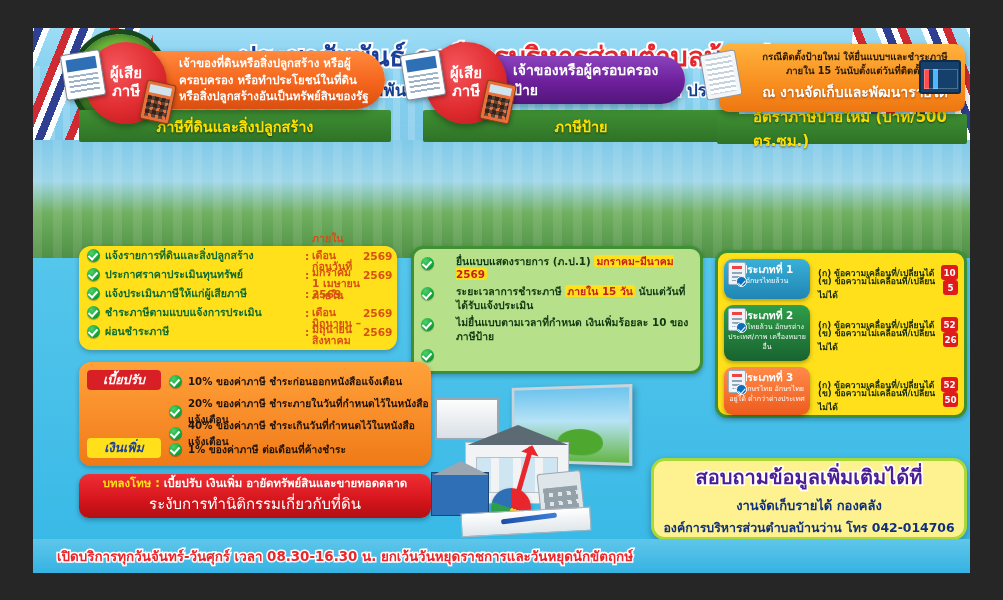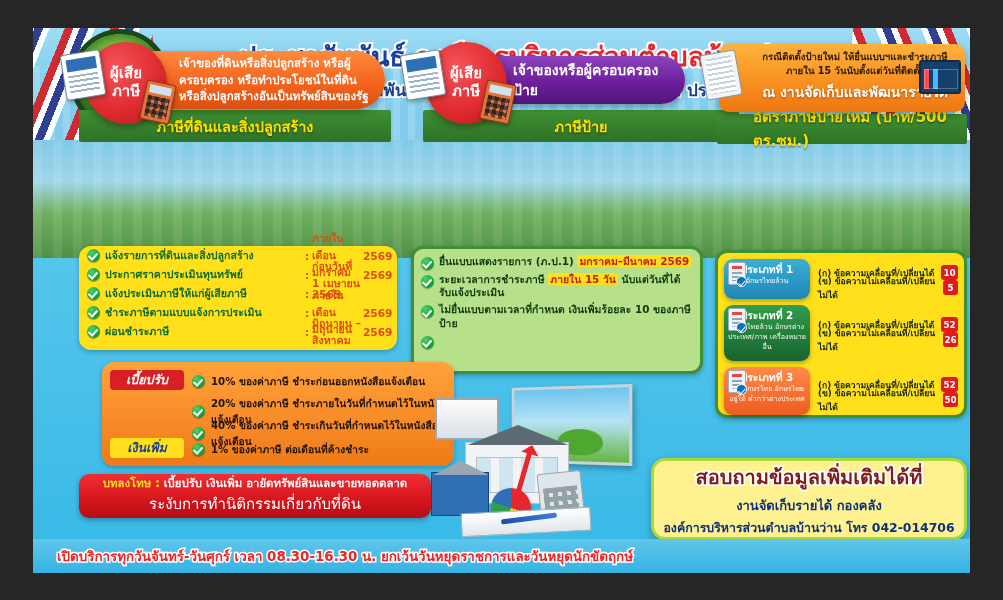--- a/index.html
+++ b/index.html
@@ -207,21 +207,21 @@
     display:flex; align-items:center; height:19px; padding-left:8px; font-size:10.6px;
     font-weight:bold;
   }
   #panelA .a-label{ color:#0e6b2e; width:200px; margin-left:5px; }
   #panelA .a-colon{ color:#d84f12; width:7px; }
   #panelA .a-when{ color:#d84f12; flex:1; }
   #panelA .a-year{ color:#d84f12; width:34px; text-align:right; padding-right:8px; }
 
   
   #panelB .brow{
-    display:flex; align-items:flex-start; gap:5px; padding:1.5px 8px 1.5px 7px;
+    display:flex; align-items:flex-start; gap:22px; padding:1.5px 8px 1.5px 7px;
     font-size:10.4px; font-weight:bold; color:#123a12; line-height:1.34;
   }
   #panelB .check{ margin-top:2px; }
   .hl{ background:#ffe01a; color:#c41f1f; padding:0 2px; border-radius:2px; }
 
   
   .ctype{
     position:absolute; left:6px; width:86px; border-radius:9px;
     color:#fff; text-align:center; padding:4px 4px 5px 4px;
     box-shadow:0 2px 4px rgba(0,0,0,.3);
@@ -259,21 +259,20 @@
     width:17px; height:15px; border-radius:3px; background:#e01b1b; color:#fff;
     display:flex; align-items:center; justify-content:center; font-size:8.8px;
     margin-left:4px;
   }
 
   
   #panelD{
     position:absolute; left:46px; top:334px; width:352px; height:104px;
     border-radius:12px; background:linear-gradient(180deg,#ffa139 0%, #f78a27 60%, #ee7a16 100%);
     box-shadow:0 2px 5px rgba(0,0,0,.25);
-    margin-left:23px;
   }
   .dtag{
     position:absolute; left:8px; width:74px; height:20px; border-radius:4px;
     display:flex; align-items:center; justify-content:center;
     font-size:12.5px; font-weight:bold; font-style:italic;
   }
   #dtag1{ top:8px; background:#d81f25; color:#ffffff; }
   #dtag2{ top:76px; background:#ffe01a; color:#1a3f9e; }
   .drow{
     position:absolute; left:90px; display:flex; align-items:center; gap:6px;
@@ -306,21 +305,21 @@
 
   
   #contact{
     position:absolute; left:618px; top:430px; width:316px; height:82px;
     border-radius:14px; background:#fdf28f; border:3px solid #a9d83a;
     box-shadow:0 3px 7px rgba(0,0,0,.28);
     display:flex; flex-direction:column; align-items:center; justify-content:center;
     gap:2px; text-align:center;
   }
   .c-head{
-    font-size:20px; font-weight:bold; color:#7f1d1d;
+    font-size:20px; font-weight:bold; color:#4c1d95;
     -webkit-text-stroke:3.2px #ffffff; paint-order: stroke fill;
   }
   .c-l1{ font-size:13px; font-weight:bold; color:#10307e; }
   .c-l2{ font-size:12.4px; font-weight:bold; color:#10307e; }
 
   
   #illus{ position:absolute; left:396px; top:352px; width:230px; height:160px; z-index:2; }
   .bb-blank{
     position:absolute; left:6px; top:18px; width:64px; height:42px;
     background:linear-gradient(180deg,#fdfdfd,#d9e0e6); border:2px solid #9aa7b2;

